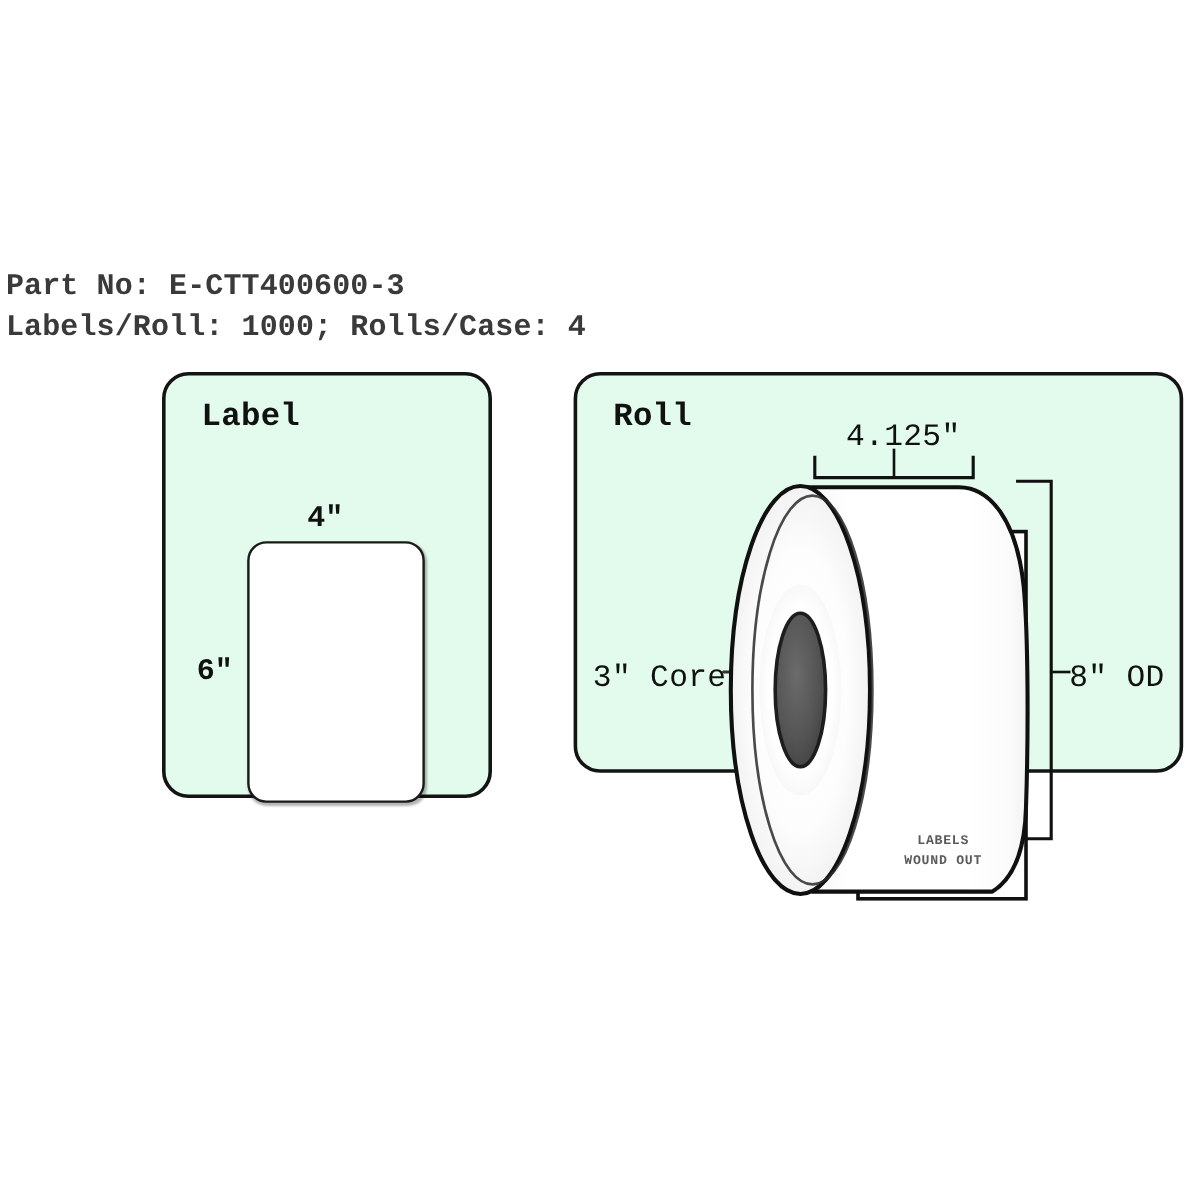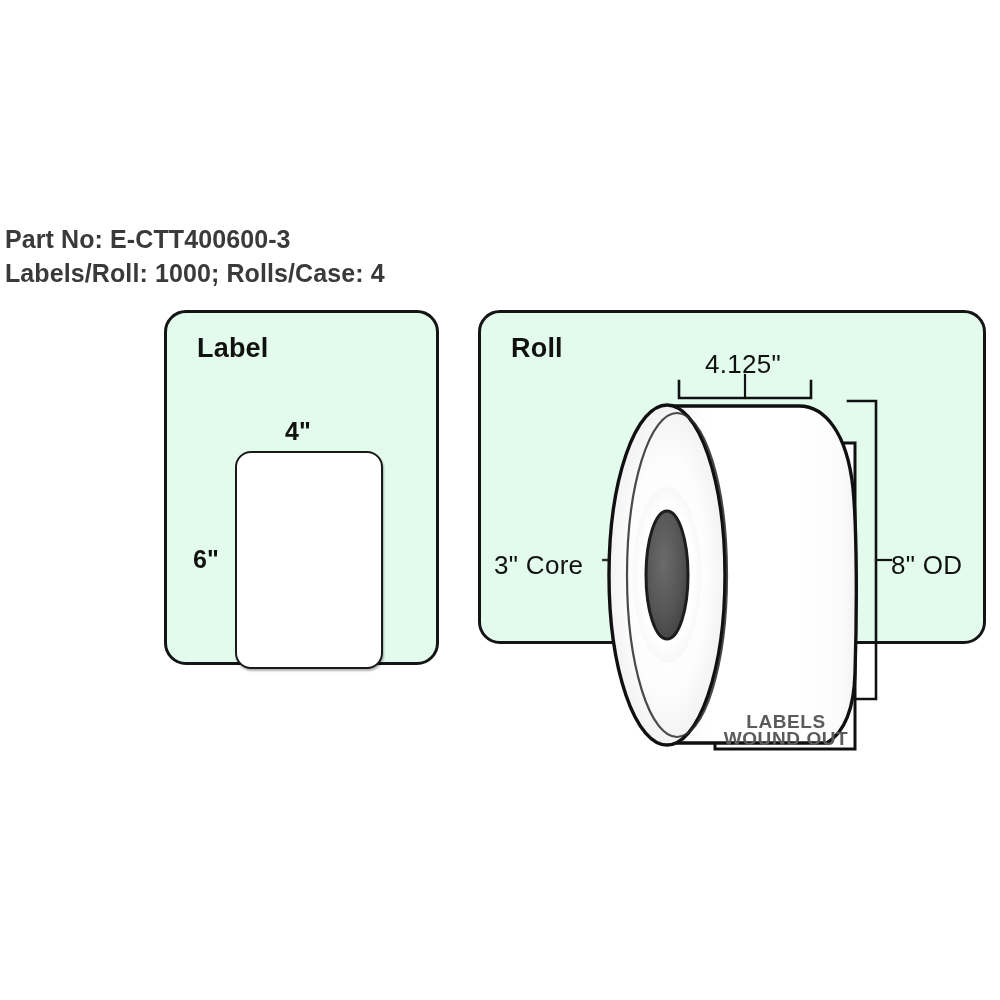--- a/index.html
+++ b/index.html
@@ -15,20 +15,21 @@
     overflow: hidden;
     font-family: "Liberation Sans", sans-serif;
     -webkit-font-smoothing: antialiased;
   }
 
   #stage {
     position: absolute;
     left: 0; top: 0;
     width: 1000px;
     height: 1000px;
+    font-family: Liberation Mono, monospace;
   }
 
   
   .spec-header {
     position: absolute;
     left: 5px;
     top: 222px;
     width: 520px;
     color: #3a3a3a;
     font-weight: bold;
@@ -41,21 +42,21 @@
 
   
   .panel {
     position: absolute;
     background: #e2fbec;
     border: 3px solid #141414;
     border-radius: 22px;
     box-sizing: border-box;
   }
   #label-panel {
-    left: 164px;
+    left: 135px;
     top: 310px;
     width: 275px;
     height: 355px;
   }
   #roll-panel {
     left: 478px;
     top: 310px;
     width: 508px;
     height: 334px;
   }
@@ -129,26 +130,25 @@
     left: 410px;
     top: 237px;
   }
 
   #wound-out-text {
     position: absolute;
     left: 240px;
     top: 380px;
     width: 130px;
     text-align: center;
-    font-size: 19px;
+    font-size: 11px;
     font-weight: bold;
     color: #5b5b5b;
     line-height: 17px;
     letter-spacing: 0.6px;
-    margin-top: 20px;
   }
   .wound-line { display: block; }
 </style>
 </head>
 <body>
 
 <div id="stage">
 
   <div class="spec-header">
     <span class="spec-line">Part No: E-CTT400600-3</span>

